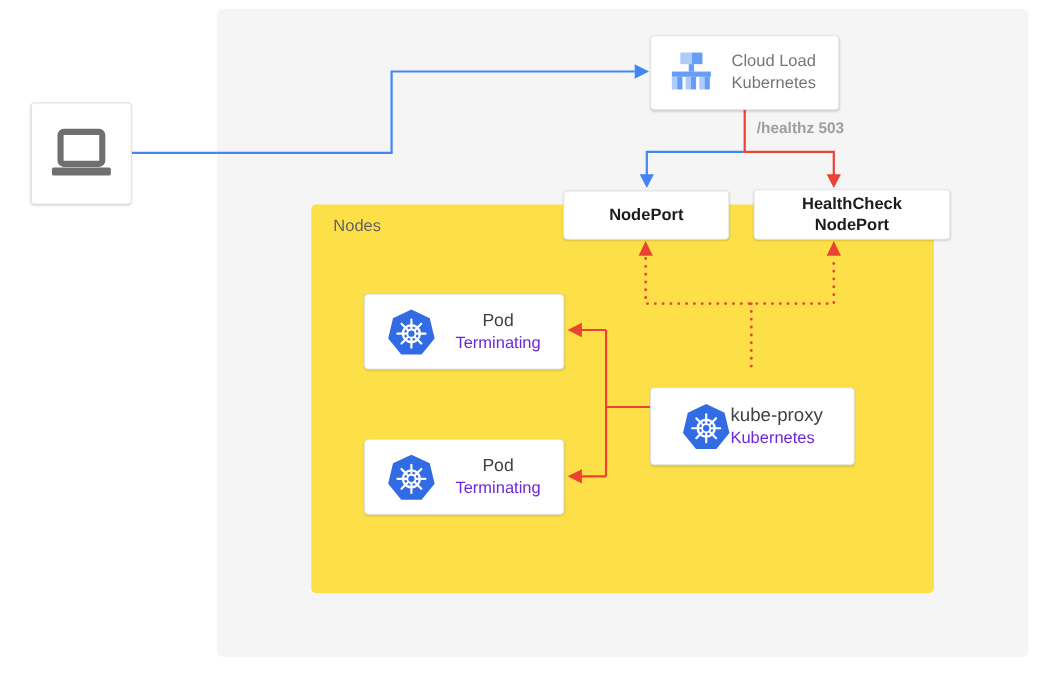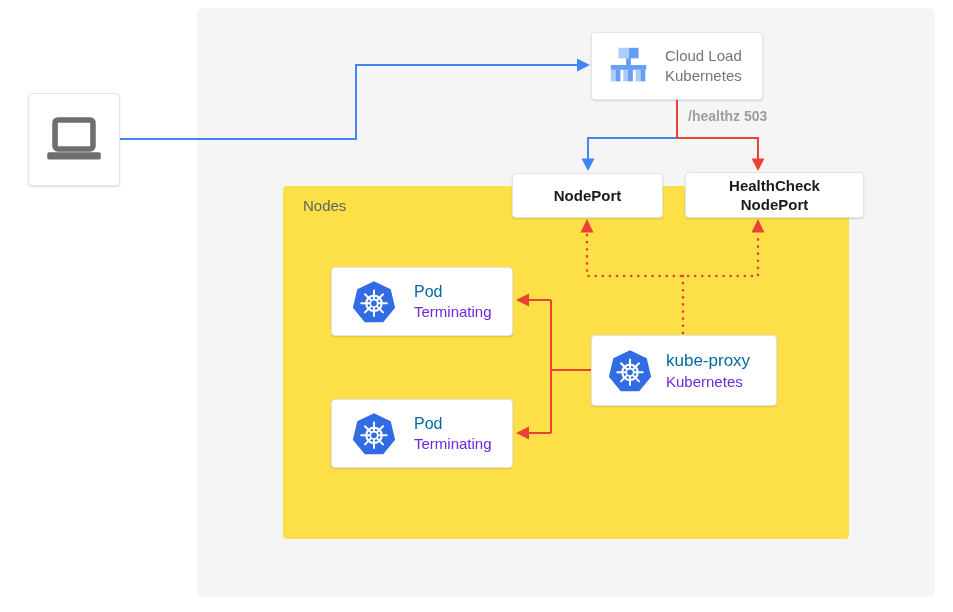--- a/index.html
+++ b/index.html
@@ -30,22 +30,22 @@
   .healthz-label{
     position:absolute;left:688px;top:108px;font-size:14px;font-weight:bold;color:#9e9e9e;
   }
   .nodeport-card{left:512px;top:173px;width:151px;height:45px;justify-content:center;}
   .nodeport-card .port-label{font-size:15px;font-weight:bold;color:#1b1b1b;}
   .healthcheck-card{left:685px;top:172px;width:179px;height:46px;flex-direction:column;justify-content:center;}
   .healthcheck-card .port-label{font-size:15px;font-weight:bold;color:#1b1b1b;line-height:19px;text-align:center;}
   .pod-card{left:331px;width:182px;height:69px;padding-left:20px;gap:18px;}
   .pod-card.pod-1{top:267px;}
   .pod-card.pod-2{top:399px;}
-  .kproxy-card{left:591px;top:335px;width:186px;height:71px;padding-left:16px;gap:14px;}
-  .card-title{font-size:16px;line-height:21px;color:#0369a1;}
+  .kproxy-card{left:591px;top:352px;width:186px;height:71px;padding-left:28px;}
+  .card-title{font-size:16px;line-height:21px;color:#404040;text-align:center;}
   .card-sub{font-size:15px;line-height:20px;color:#6d28d9;}
   .kproxy-card .card-title{font-size:17px;line-height:22px;}
   .icon-wrap{flex:0 0 auto;display:flex;}
 </style>
 </head>
 <body>
 
 <div class="canvas">
 
   <div class="gray-panel"></div>

